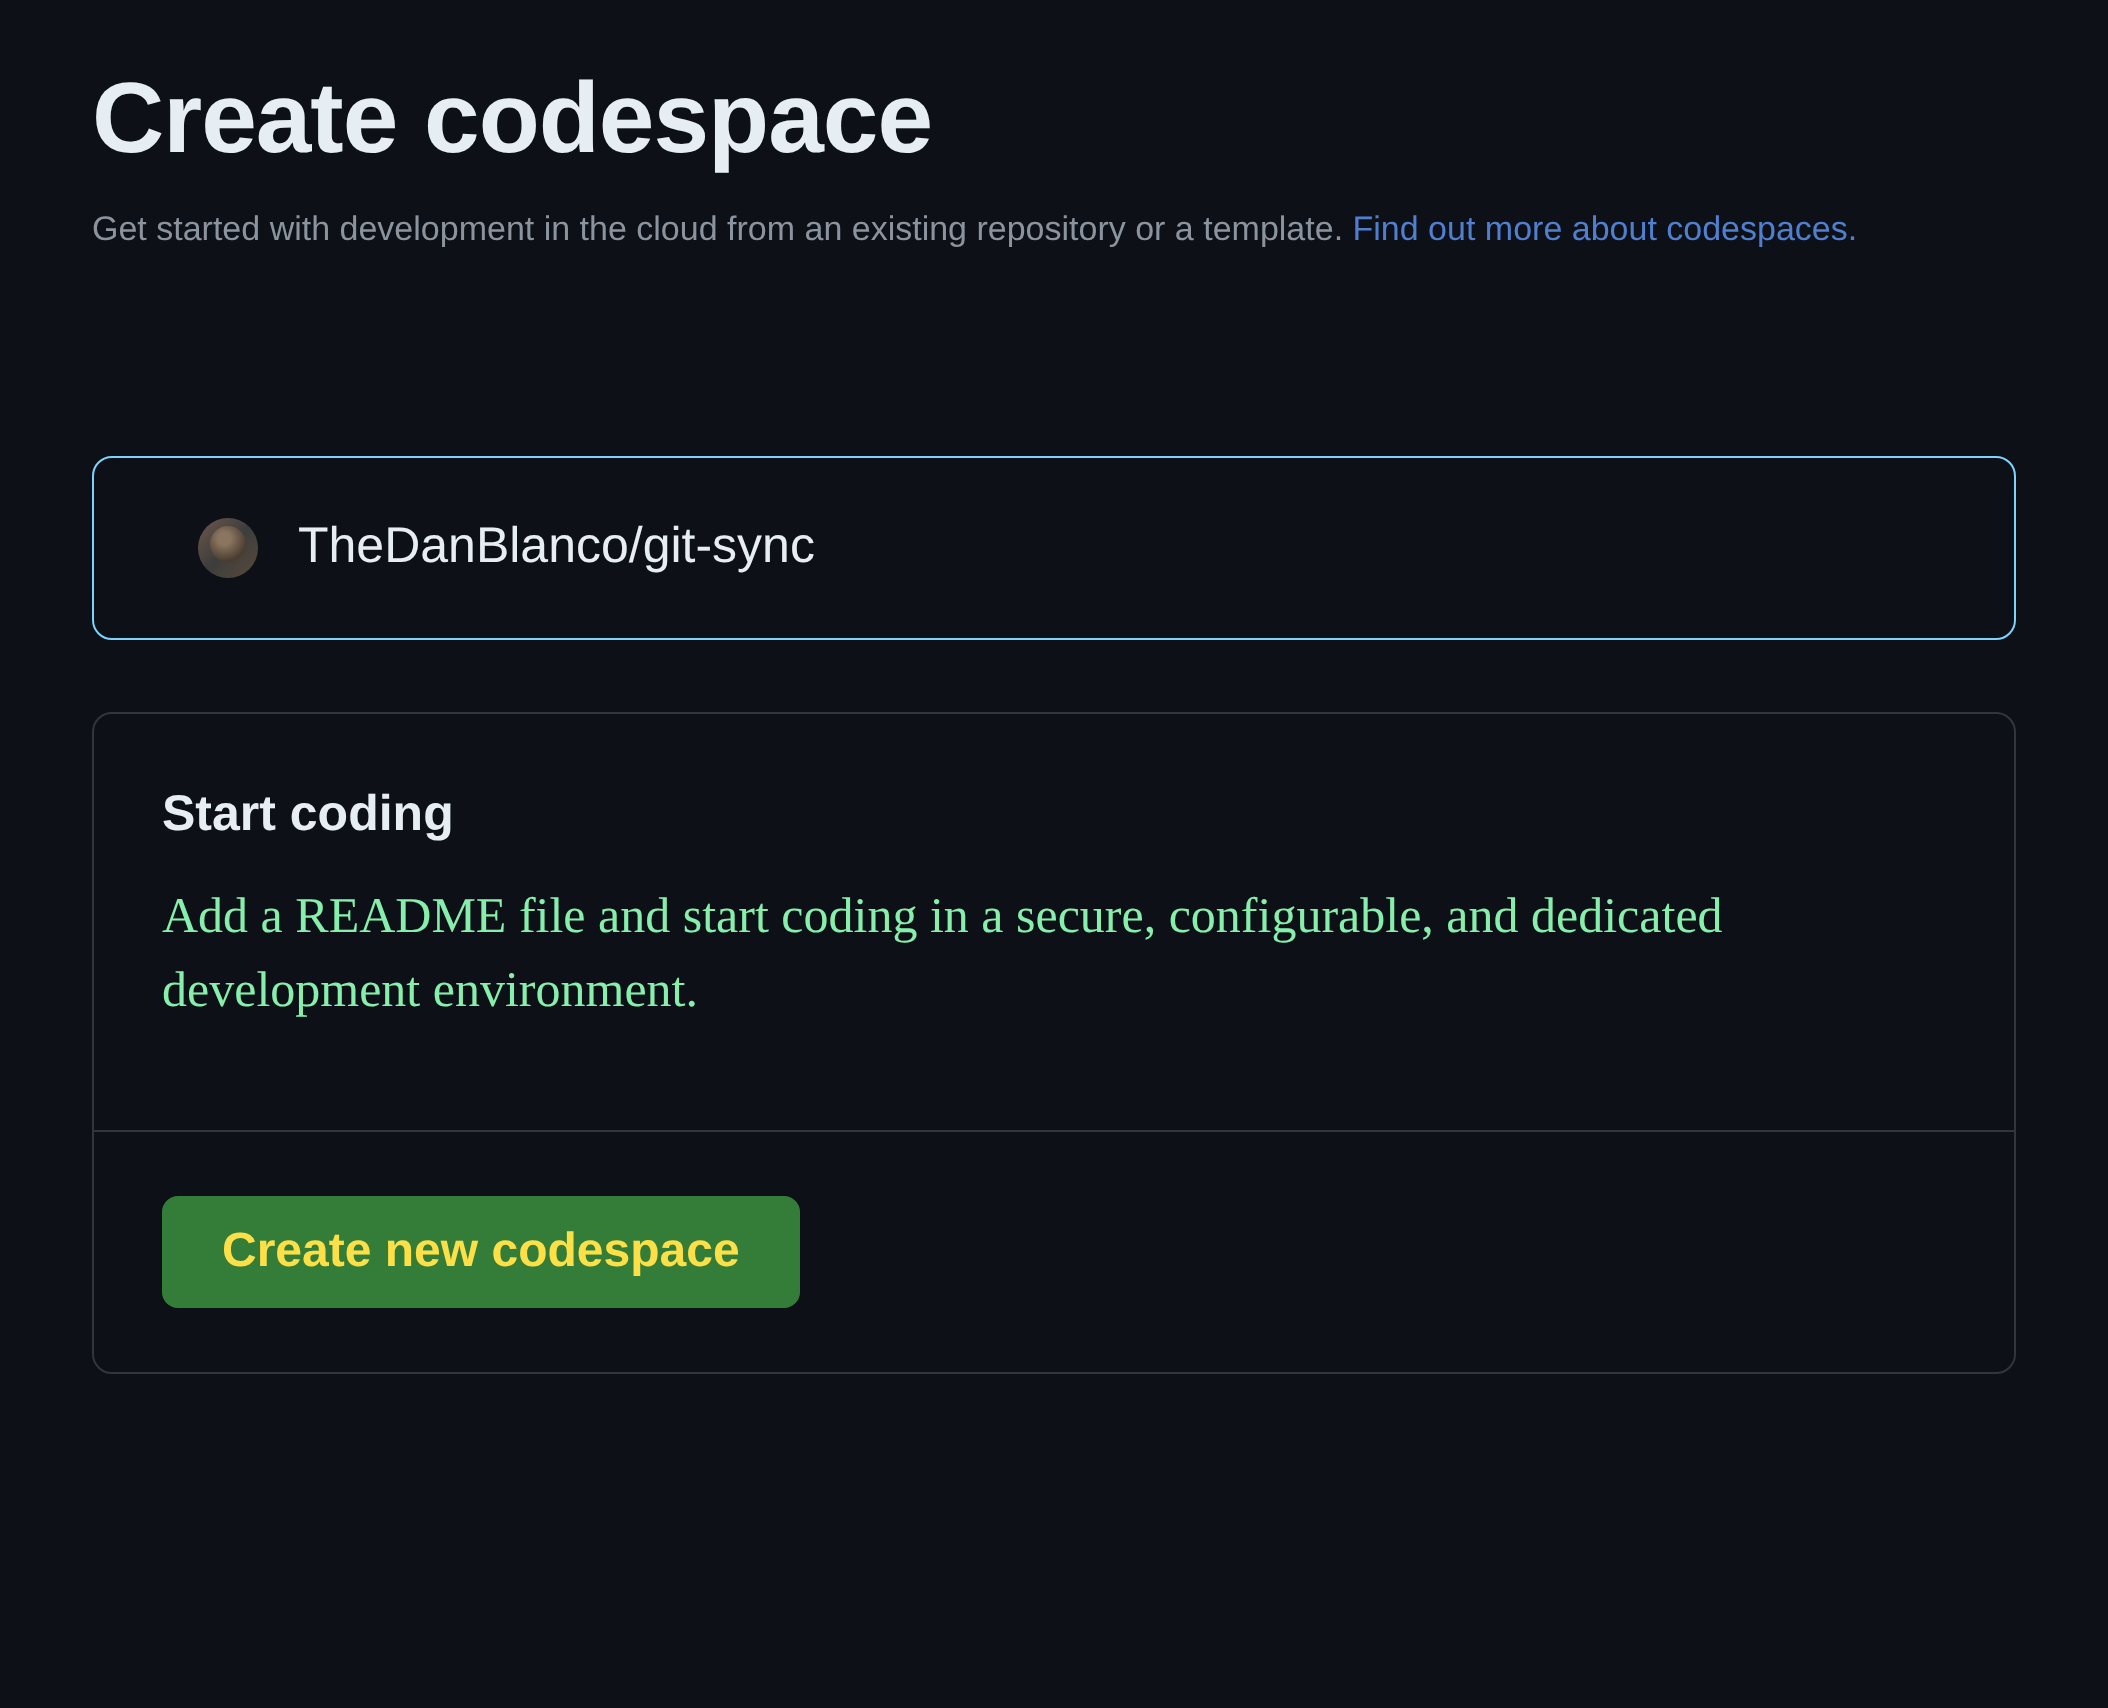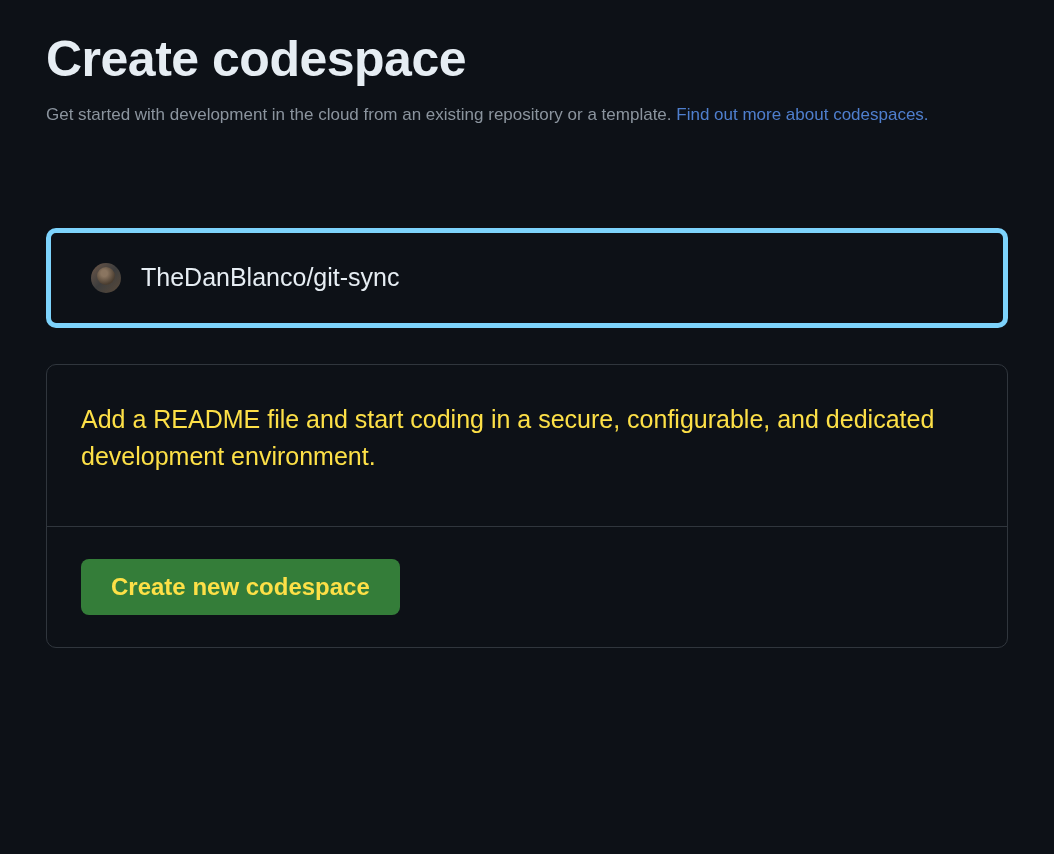--- a/index.html
+++ b/index.html
@@ -26,23 +26,23 @@
       font-size: 17px;
       color: #8b949e;
       line-height: 1.5;
       margin-bottom: 100px;
     }
     .page-subtitle a {
       color: #4f7fce;
       text-decoration: none;
     }
     .repo-box {
-      border: 5px solid #7dd3fc;
+      border: 1px solid #7dd3fc;
       border-radius: 10px;
-      padding: 30px 40px;
+      padding: 30px 52px;
       display: flex;
       align-items: center;
       gap: 20px;
       margin-bottom: 36px;
     }
     .avatar {
       width: 30px;
       height: 30px;
       border-radius: 50%;
       background: linear-gradient(135deg, #6e5849 0%, #3d3d3d 50%, #5a4a3a 100%);
@@ -74,22 +74,23 @@
       padding: 36px 34px 50px 34px;
     }
     .coding-title {
       font-size: 25px;
       font-weight: 600;
       color: #e6edf3;
       margin-bottom: 18px;
     }
     .coding-description {
       font-size: 25px;
-      color: #fde047;
+      color: #86efac;
       line-height: 1.5;
+      font-family: Liberation Serif, serif;
     }
     .coding-footer {
       border-top: 1px solid #30363d;
       padding: 32px 34px;
     }
     .create-button {
       background-color: #347d39;
       color: #fde047;
       border: none;
       border-radius: 8px;
@@ -109,18 +110,19 @@
   <span>Get started with development in the cloud from an existing repository or a template. </span><a href="#">Find out more about codespaces.</a>
 </p>
 
 <div class="repo-box">
   <div class="avatar"></div>
   <span class="repo-name">TheDanBlanco/git-sync</span>
 </div>
 
 <div class="coding-box">
   <div class="coding-content">
+    <h2 class="coding-title">Start coding</h2>
     <p class="coding-description">Add a README file and start coding in a secure, configurable, and dedicated development environment.</p>
   </div>
   <div class="coding-footer">
     <button class="create-button">Create new codespace</button>
   </div>
 </div>
 
 </body></html>

